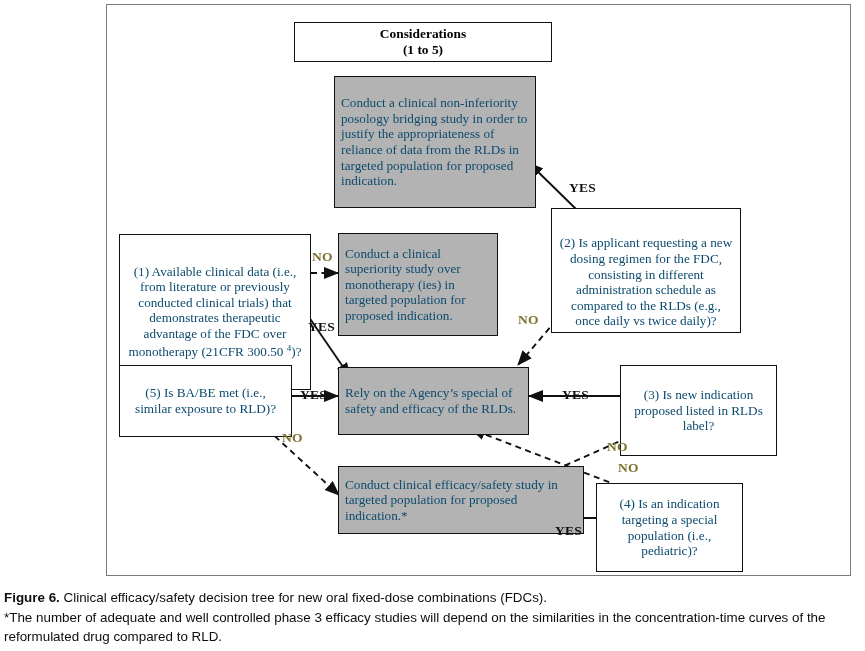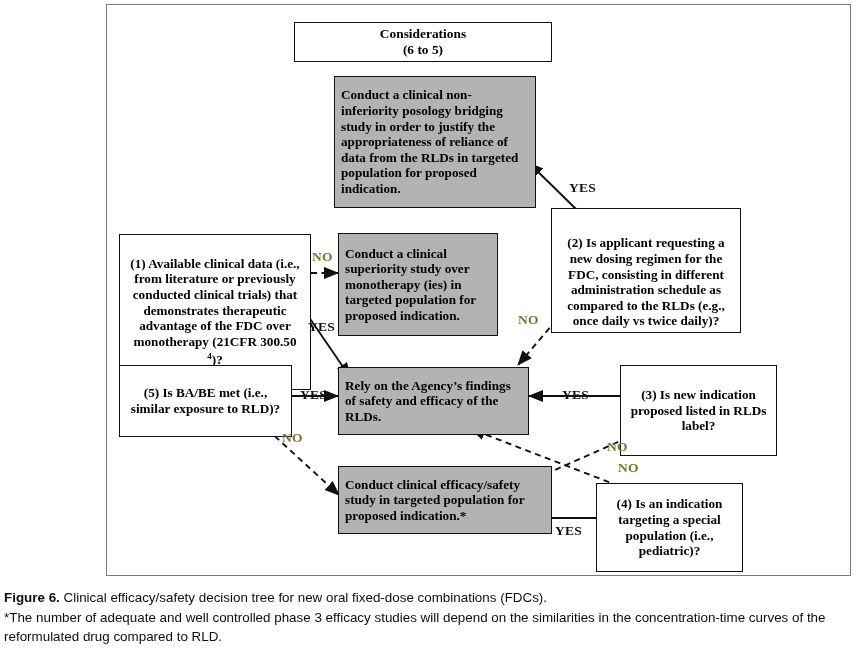--- a/index.html
+++ b/index.html
@@ -16,22 +16,21 @@
     width:745px;height:572px;
     border:1.5px solid #7a7a7a;
     box-sizing:border-box;
     background:#fff;
   }
   #flow-svg{display:block;}
   .nodebox-text{
     font-family:"Liberation Serif", serif;
     font-size:13.2px;
     line-height:15.6px;
-    color:#000000;
-    font-weight:bold;
+    color:#0c4a6e;
   }
   .nodebox{
     position:absolute;
     box-sizing:border-box;
     border:1.7px solid #111;
     display:flex;
     align-items:center;
     justify-content:center;
   }
   .nodebox.gray{background:#b3b3b3;border:1.7px solid #111;}
@@ -108,21 +107,21 @@
     <line x1="540" y1="424" x2="385" y2="493" stroke="#111" stroke-width="1.9" stroke-dasharray="6,4.5" marker-end="url(#arrowDash)"></line>
 
     <line x1="512" y1="481" x2="364" y2="424" stroke="#111" stroke-width="1.9" stroke-dasharray="6,4.5" marker-end="url(#arrowDash)"></line>
 
     <line x1="489" y1="513" x2="422" y2="513" stroke="#111" stroke-width="1.9" marker-end="url(#arrowSolid)"></line>
   </svg>
 
   <div class="title-box">
     <div>
       <span>Considerations</span><br>
-      <span>(6 to 5)</span>
+      <span>(1 to 5)</span>
     </div>
   </div>
 
   <div class="nodebox gray" style="left:227px;top:71px;width:202px;height:132px;">
     <div class="inner nodebox-text lft">Conduct a clinical non-inferiority posology bridging study in order to justify the appropriateness of reliance of data from the RLDs in targeted population for proposed indication.</div>
   </div>
 
   <div class="nodebox white" style="left:12px;top:201px;width:192px;height:156px;margin-top:28px;">
     <div class="inner nodebox-text ctr"><span>(1) Available  clinical  data (i.e., from literature or previously  conducted clinical trials) that demonstrates therapeutic advantage of the FDC over monotherapy (21CFR 300.50 </span><span class="sup">4</span><span>)?</span></div>
   </div>
@@ -133,28 +132,28 @@
 
   <div class="nodebox white" style="left:444px;top:203px;width:190px;height:125px;align-items:flex-end;">
     <div class="inner nodebox-text ctr">(2) Is applicant  requesting a new dosing  regimen  for the FDC, consisting  in different administration  schedule as compared to the RLDs (e.g., once daily vs twice daily)?</div>
   </div>
 
   <div class="nodebox white" style="left:12px;top:360px;width:173px;height:72px;">
     <div class="inner nodebox-text ctr">(5) Is BA/BE met (i.e., similar  exposure  to RLD)?</div>
   </div>
 
   <div class="nodebox gray" style="left:231px;top:362px;width:191px;height:68px;">
-    <div class="inner nodebox-text lft">Rely on the Agency’s findings  of safety and efficacy of the RLDs.</div>
+    <div class="inner nodebox-text lft">Rely on the Agency’s special  of safety and efficacy of the RLDs.</div>
   </div>
 
   <div class="nodebox white" style="left:513px;top:360px;width:157px;height:91px;">
     <div class="inner nodebox-text ctr">(3) Is new indication proposed  listed in RLDs label?</div>
   </div>
 
-  <div class="nodebox gray" style="left:231px;top:461px;width:214px;height:68px;">
+  <div class="nodebox gray" style="left:231px;top:461px;width:246px;height:68px;">
     <div class="inner nodebox-text lft">Conduct clinical efficacy/safety study in targeted population  for proposed indication.*</div>
   </div>
 
   <div class="nodebox white" style="left:489px;top:478px;width:147px;height:89px;align-items:center;">
     <div class="inner nodebox-text ctr">(4) Is an indication targeting  a special population  (i.e., pediatric)?</div>
   </div>
 
   <div class="edge-label lbl-no" style="left:205px;top:244px;">NO</div>
   <div class="edge-label lbl-yes" style="left:201px;top:296px;">YES</div>
 

